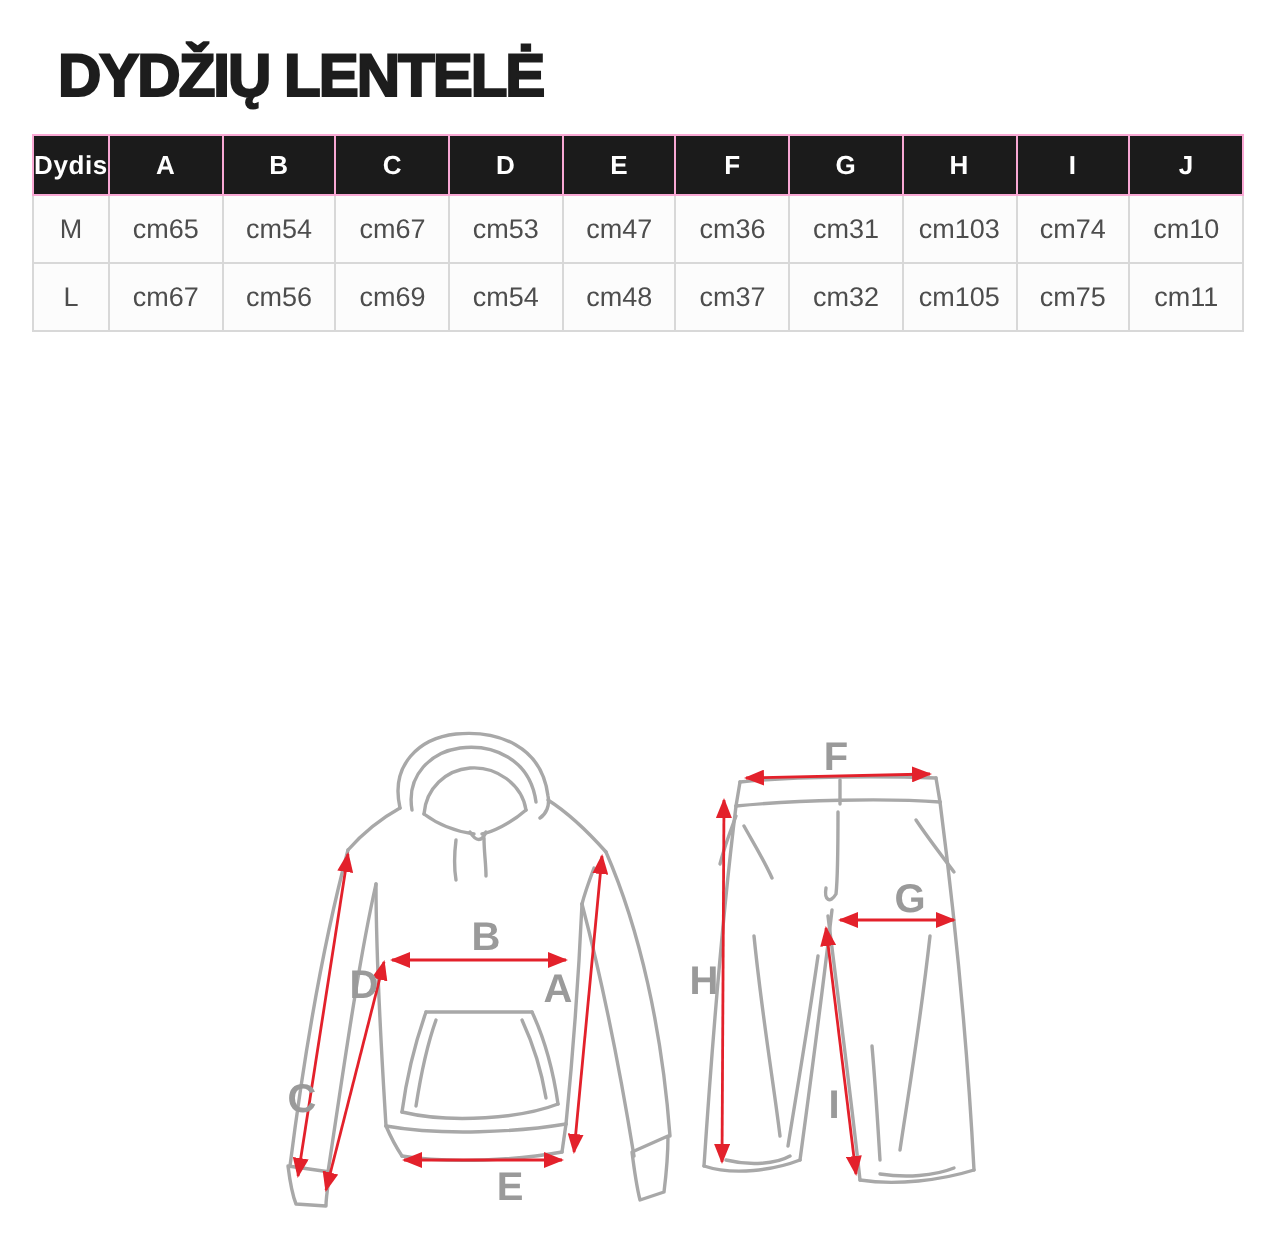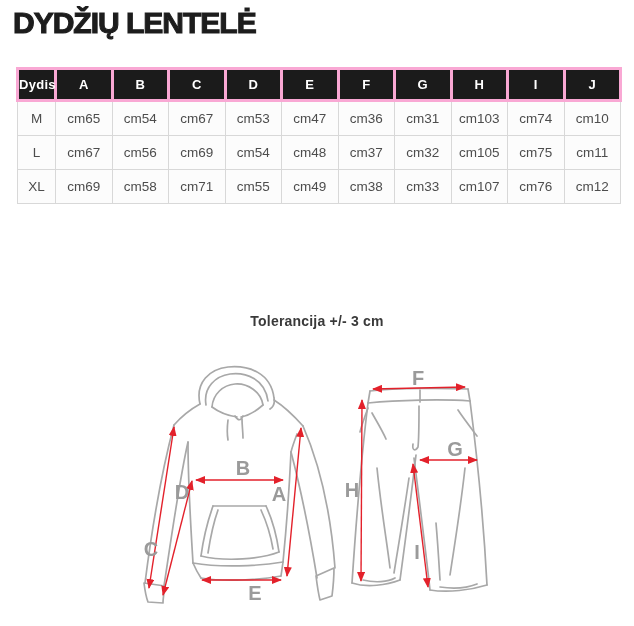--- a/index.html
+++ b/index.html
@@ -1,26 +1,26 @@
 <!DOCTYPE html>
 <html style="--arrow: #e3212b; --outline: #a8a8a8; --label: #9a9a9a;"><head>
 <meta charset="utf-8">
 <style>
   html,body{margin:0;padding:0;background:#fff;}
   .page{position:relative;width:634px;height:626px;background:#ffffff;
         font-family:"Liberation Sans",sans-serif;overflow:hidden;}
 
-  .title{position:absolute;left:13px;top:5px;margin:0;
+  .title{position:absolute;left:13px;top:5px;margin:16px;
          font-size:30px;line-height:36px;font-weight:900;letter-spacing:-1px;
          color:#1d1d1d;-webkit-text-stroke:1.1px #1d1d1d;}
 
   table.size-table{position:absolute;left:16px;top:67px;width:606px;
                    border-collapse:collapse;table-layout:fixed;}
   table.size-table thead th{background:#1b1b1b;color:#ffffff;font-size:13px;
-                   font-weight:700;height:29px;padding:0;border:3px solid #f9a8d4;
+                   font-weight:700;height:29px;padding:0;border:1px solid #f9a8d4;
                    text-align:center;letter-spacing:.3px;}
   table.size-table tbody td{background:#fcfcfc;border:1px solid #d8d8d8;
                    height:33px;padding:0;text-align:center;vertical-align:middle;
                    font-size:13.5px;color:#4d4d4d;}
 
   .tol{position:absolute;left:0;top:313px;width:634px;margin:0;text-align:center;
        font-size:14px;font-weight:700;color:#3a3a3a;letter-spacing:.2px;}
 
   svg.diagram{position:absolute;overflow:visible;}
   #hoodie-svg{left:131px;top:360px;width:212px;height:262px;}
@@ -89,37 +89,23 @@
           <td>cm56</td>
           <td>cm69</td>
           <td>cm54</td>
           <td>cm48</td>
           <td>cm37</td>
           <td>cm32</td>
           <td>cm105</td>
           <td>cm75</td>
           <td>cm11</td>
         </tr>
-        <tr>
-          <td>XL</td>
-          <td>cm69</td>
-          <td>cm58</td>
-          <td>cm71</td>
-          <td>cm55</td>
-          <td>cm49</td>
-          <td>cm38</td>
-          <td>cm33</td>
-          <td>cm107</td>
-          <td>cm76</td>
-          <td>cm12</td>
-        </tr>
       </tbody>
   </table>
 
-  <p class="tol">Tolerancija +/- 3 cm</p>
 
   <svg id="hoodie-svg" class="diagram" viewBox="0 0 212 262">
     <defs>
       <marker id="ah1" viewBox="0 0 10 8" refX="9" refY="4" markerWidth="10" markerHeight="8" markerUnits="userSpaceOnUse" orient="auto-start-reverse">
         <path class="ahfill" d="M0,0 L10,4 L0,8 Z"></path>
       </marker>
     </defs>
 
     <g>
 

